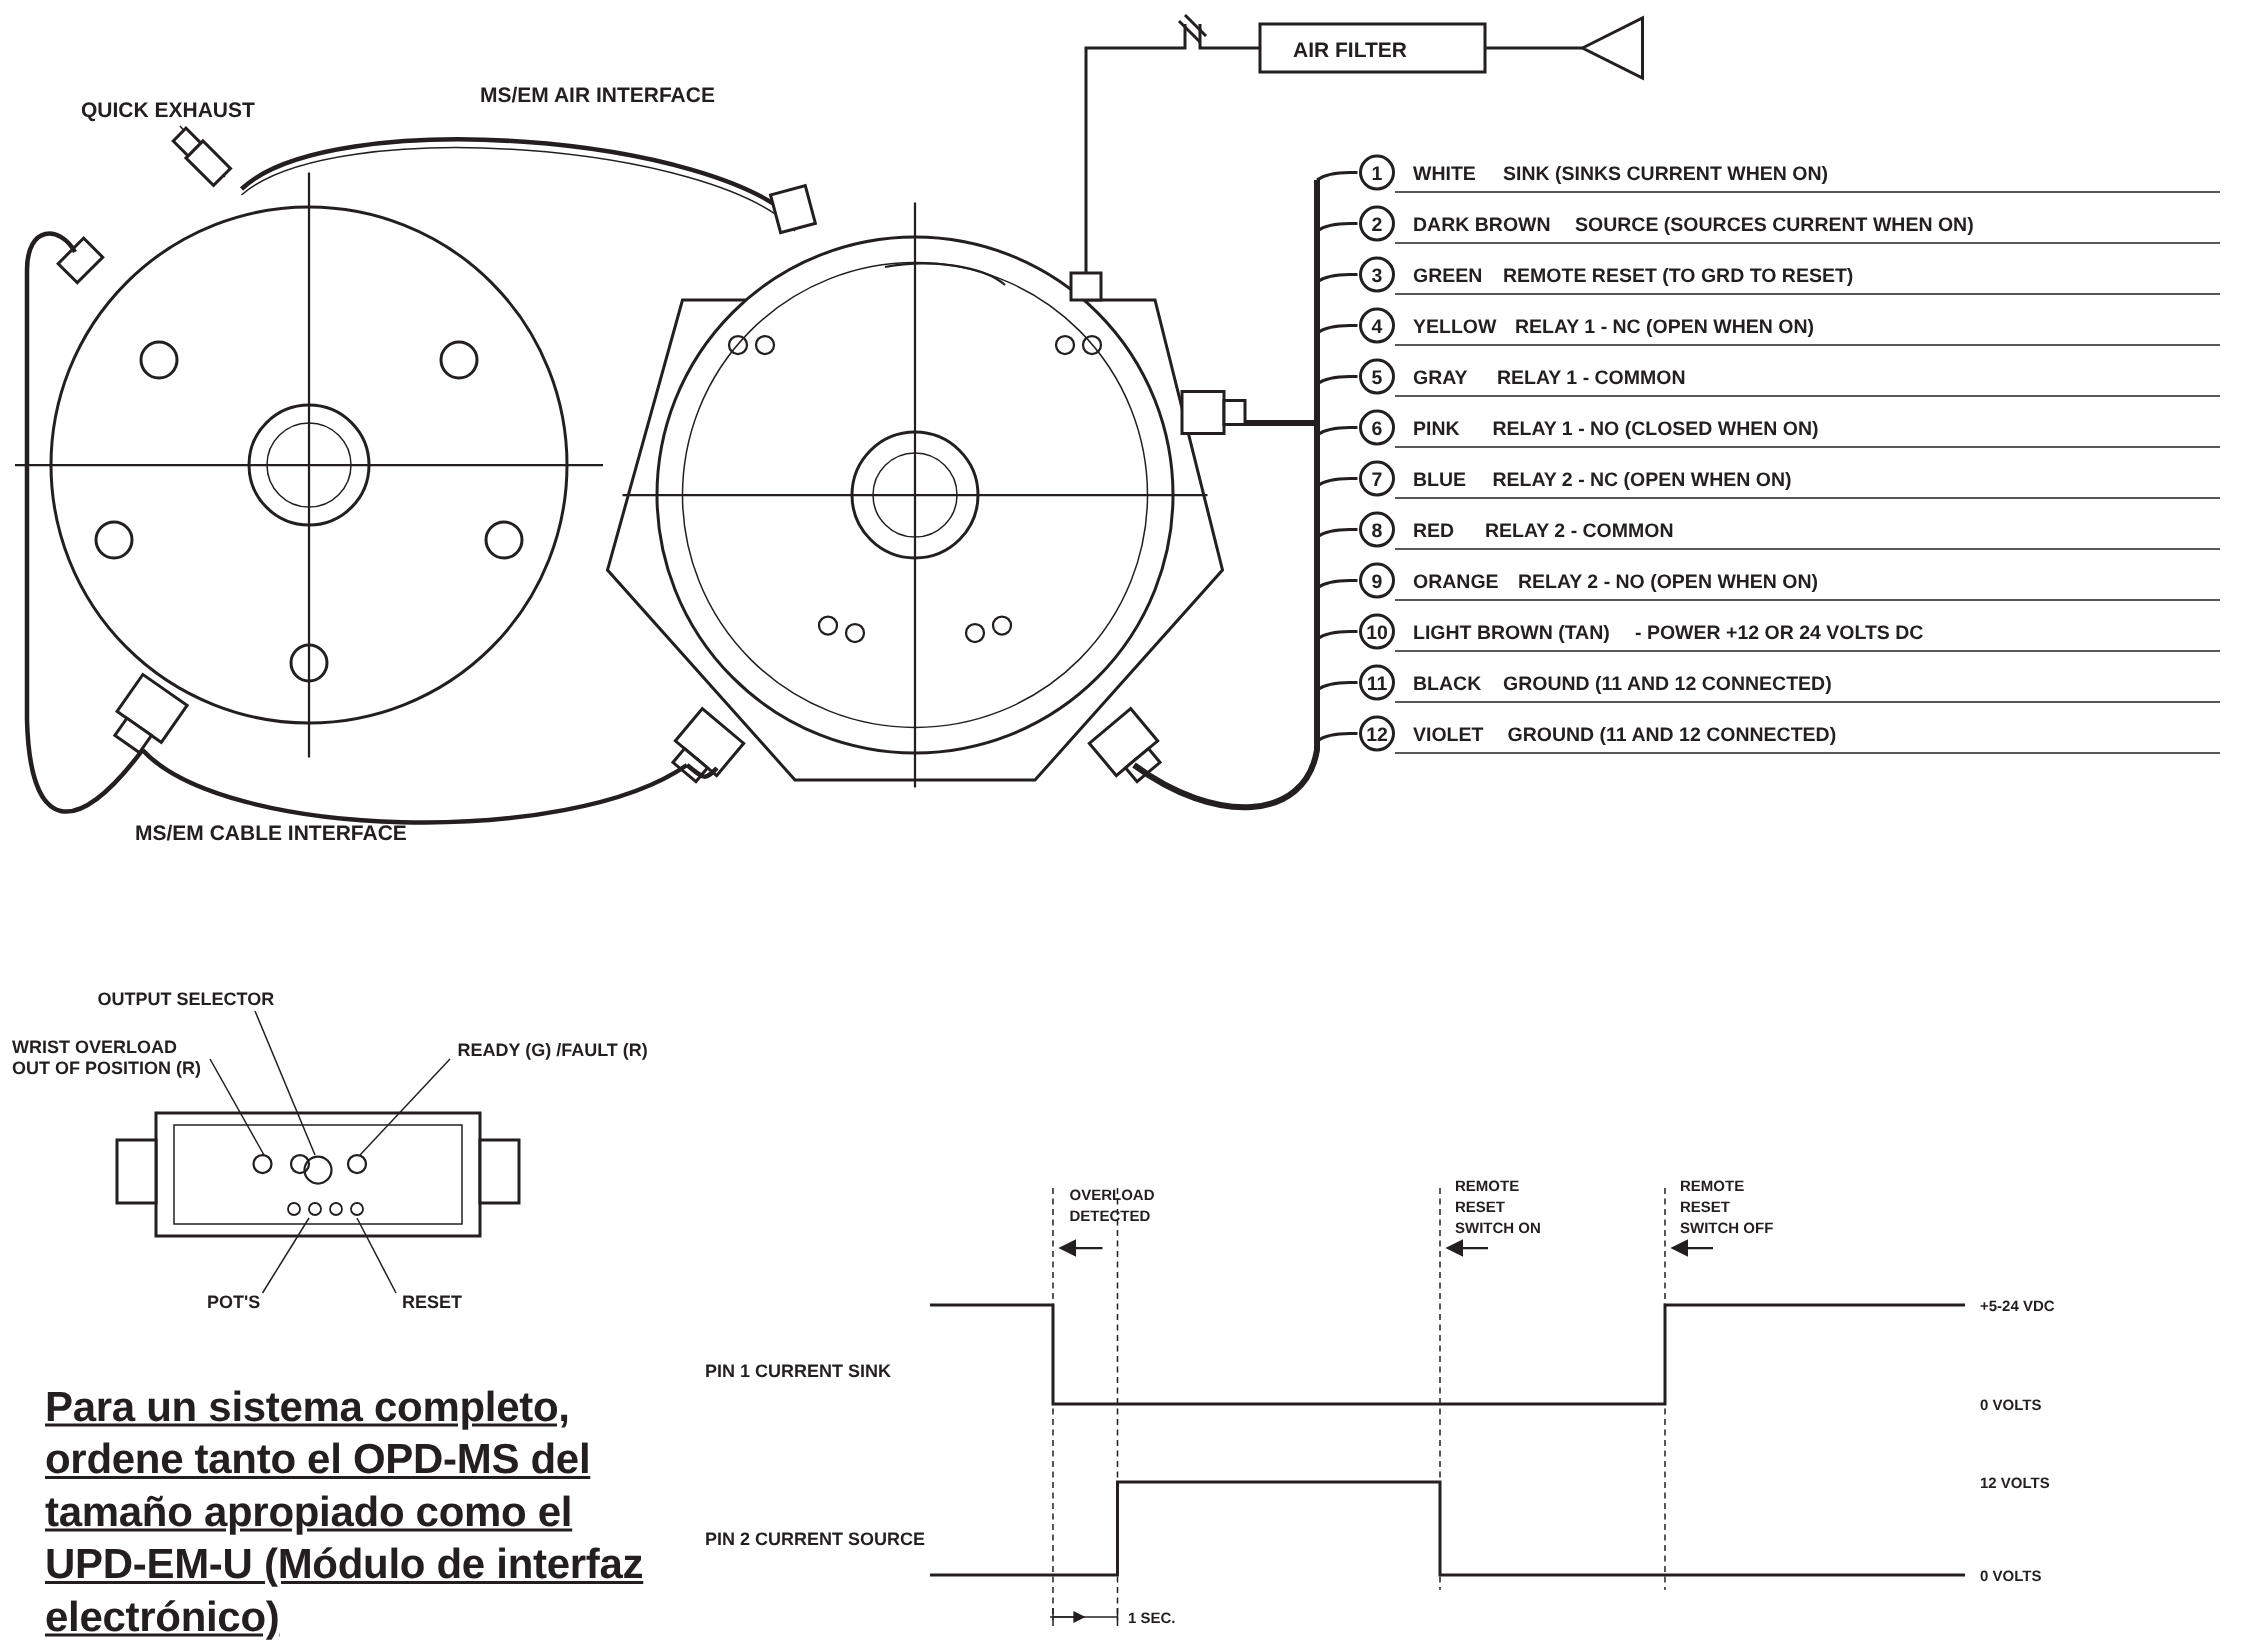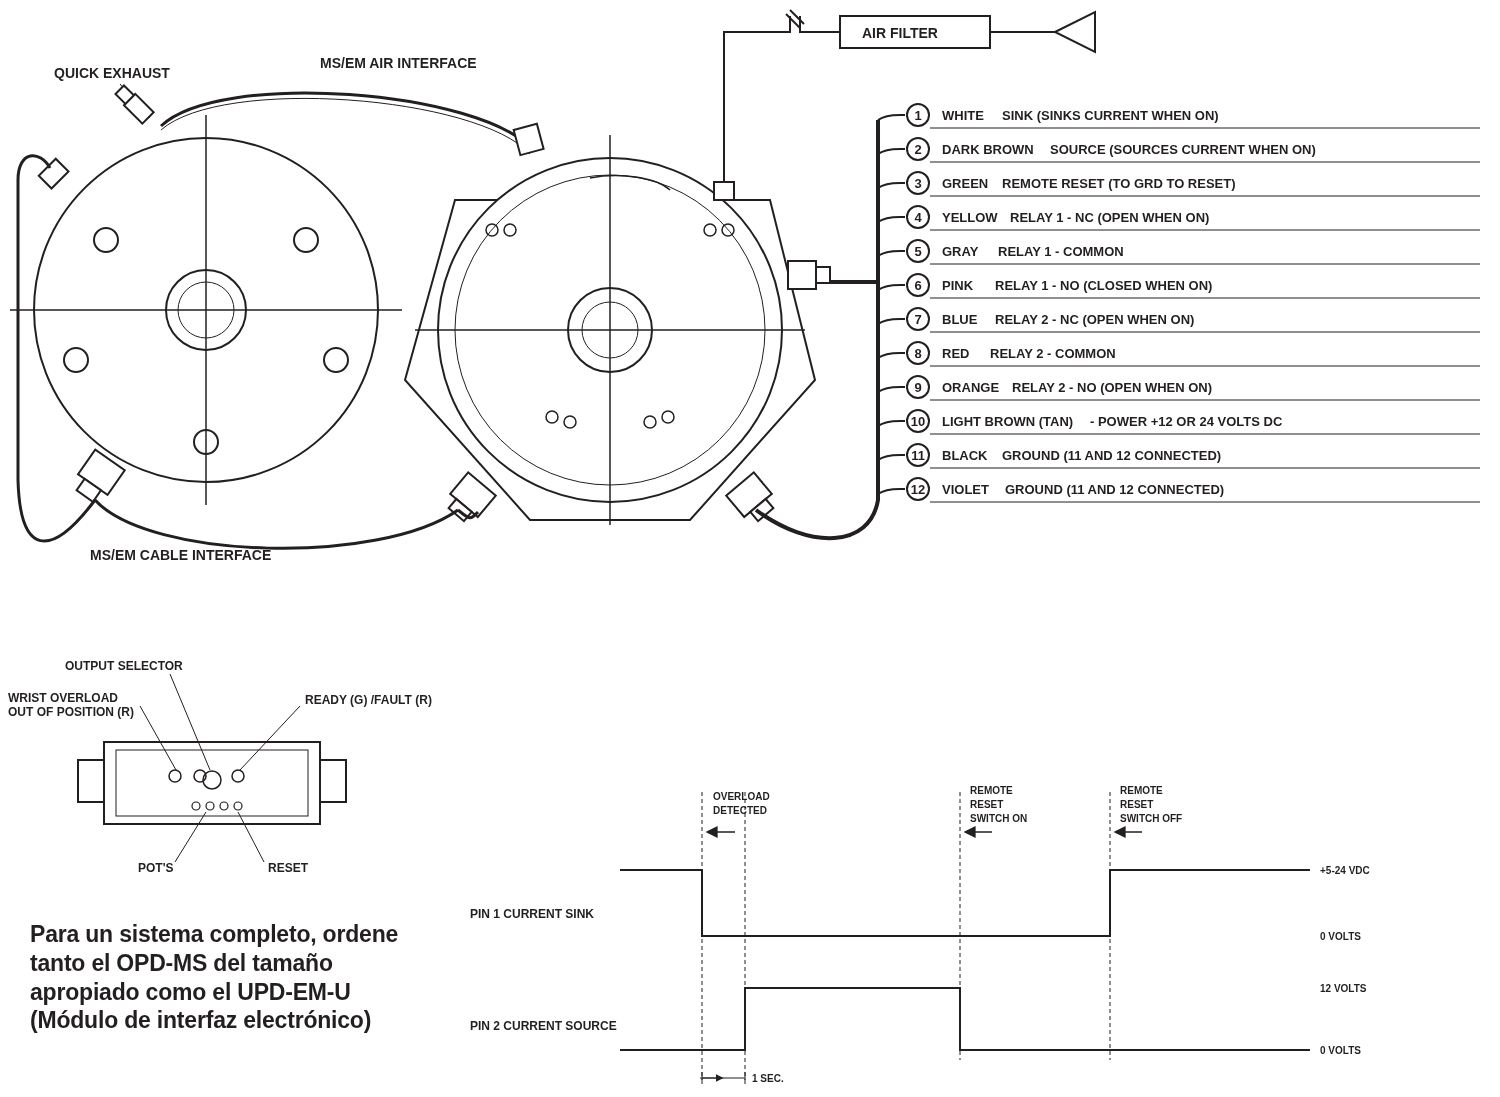--- a/index.html
+++ b/index.html
@@ -17,24 +17,25 @@
   .lbl-sm { font-size: 12px; font-weight: bold; fill:#231f20; }
   .lbl-xs { font-size: 10px; font-weight: bold; fill:#231f20; }
   .pin-text { font-size: 13px; font-weight: bold; fill:#231f20; }
   .legend-row { font-size:13px; font-weight:bold; }
   .spanish {
     position:absolute;
     left:30px; top:920px;
     width:400px;
     font-family: Arial, sans-serif;
     font-weight:900;
-    font-size:23px;
+    font-size:28px;
     line-height:1.25;
     color:#231f20;
     letter-spacing:-0.2px;
+    text-decoration:underline;
   }
 </style>
 </head>
 <body>
 
 <svg width="1500" height="1097" viewBox="0 0 1500 1097">
   <defs>
     <marker id="arrow" viewBox="0 0 10 10" refX="8" refY="5" markerWidth="8" markerHeight="8" orient="auto">
       <path d="M0,0 L10,5 L0,10 z" fill="#231f20"></path>
     </marker>

